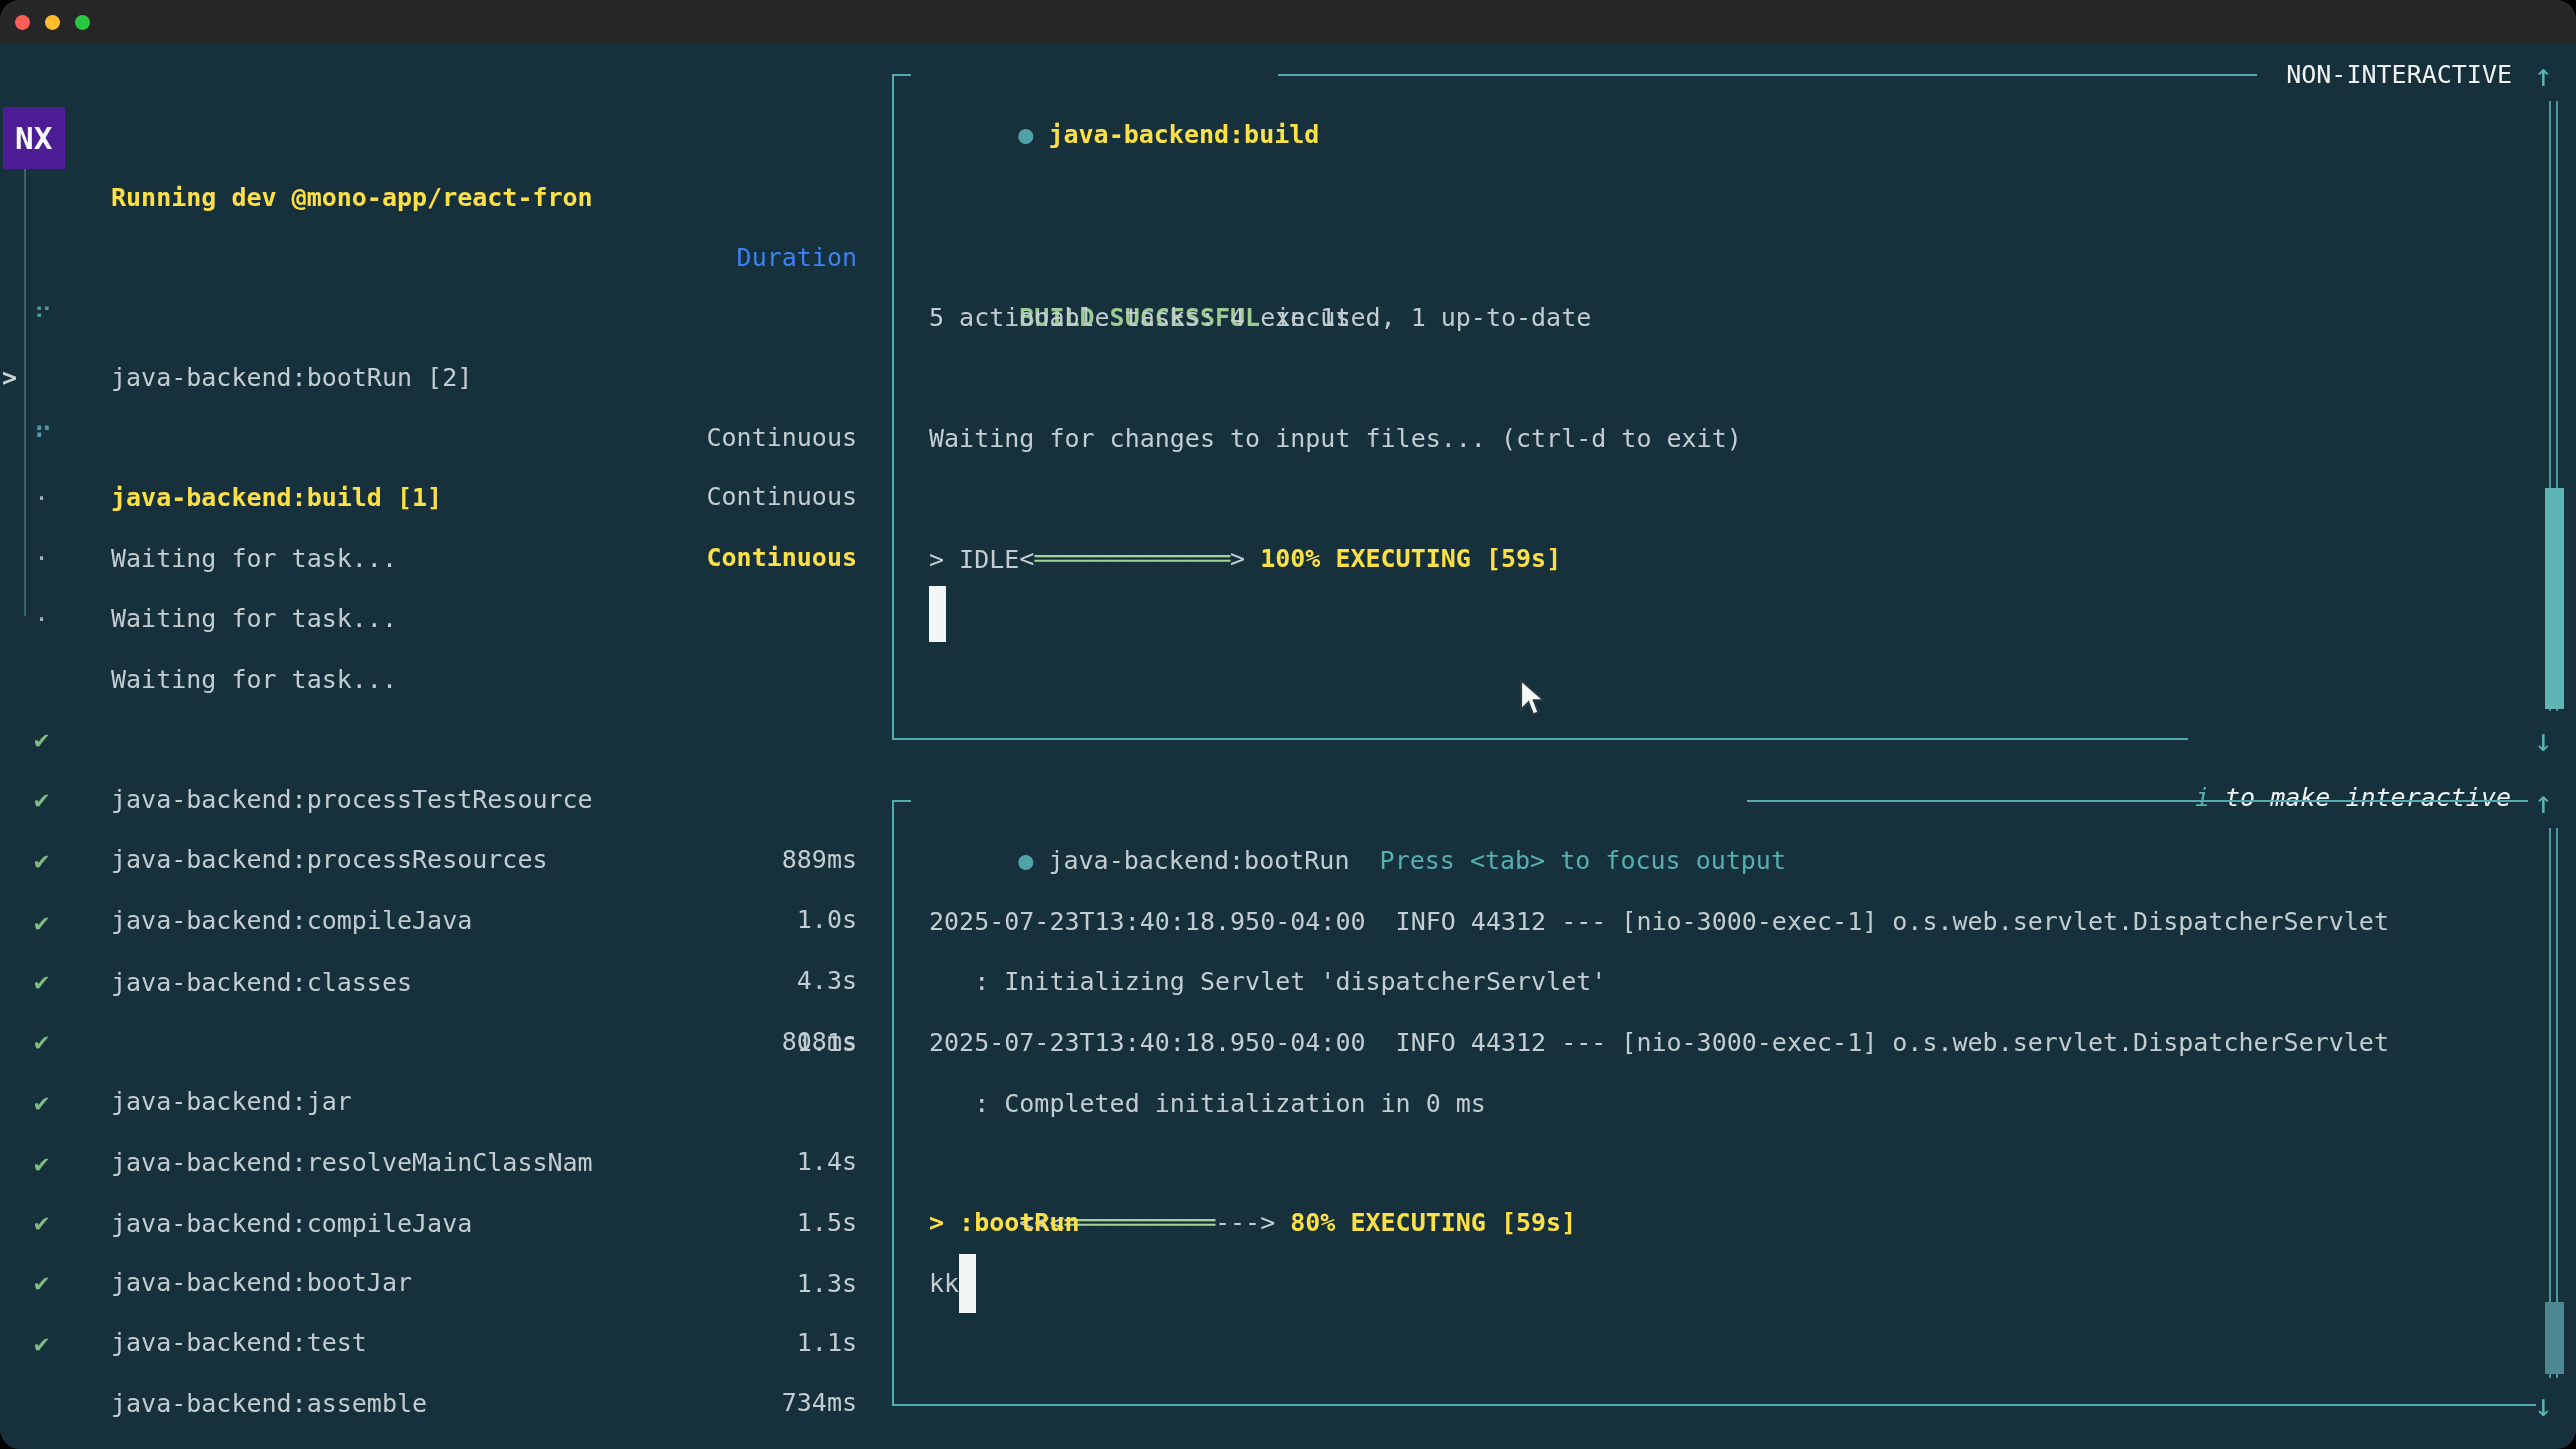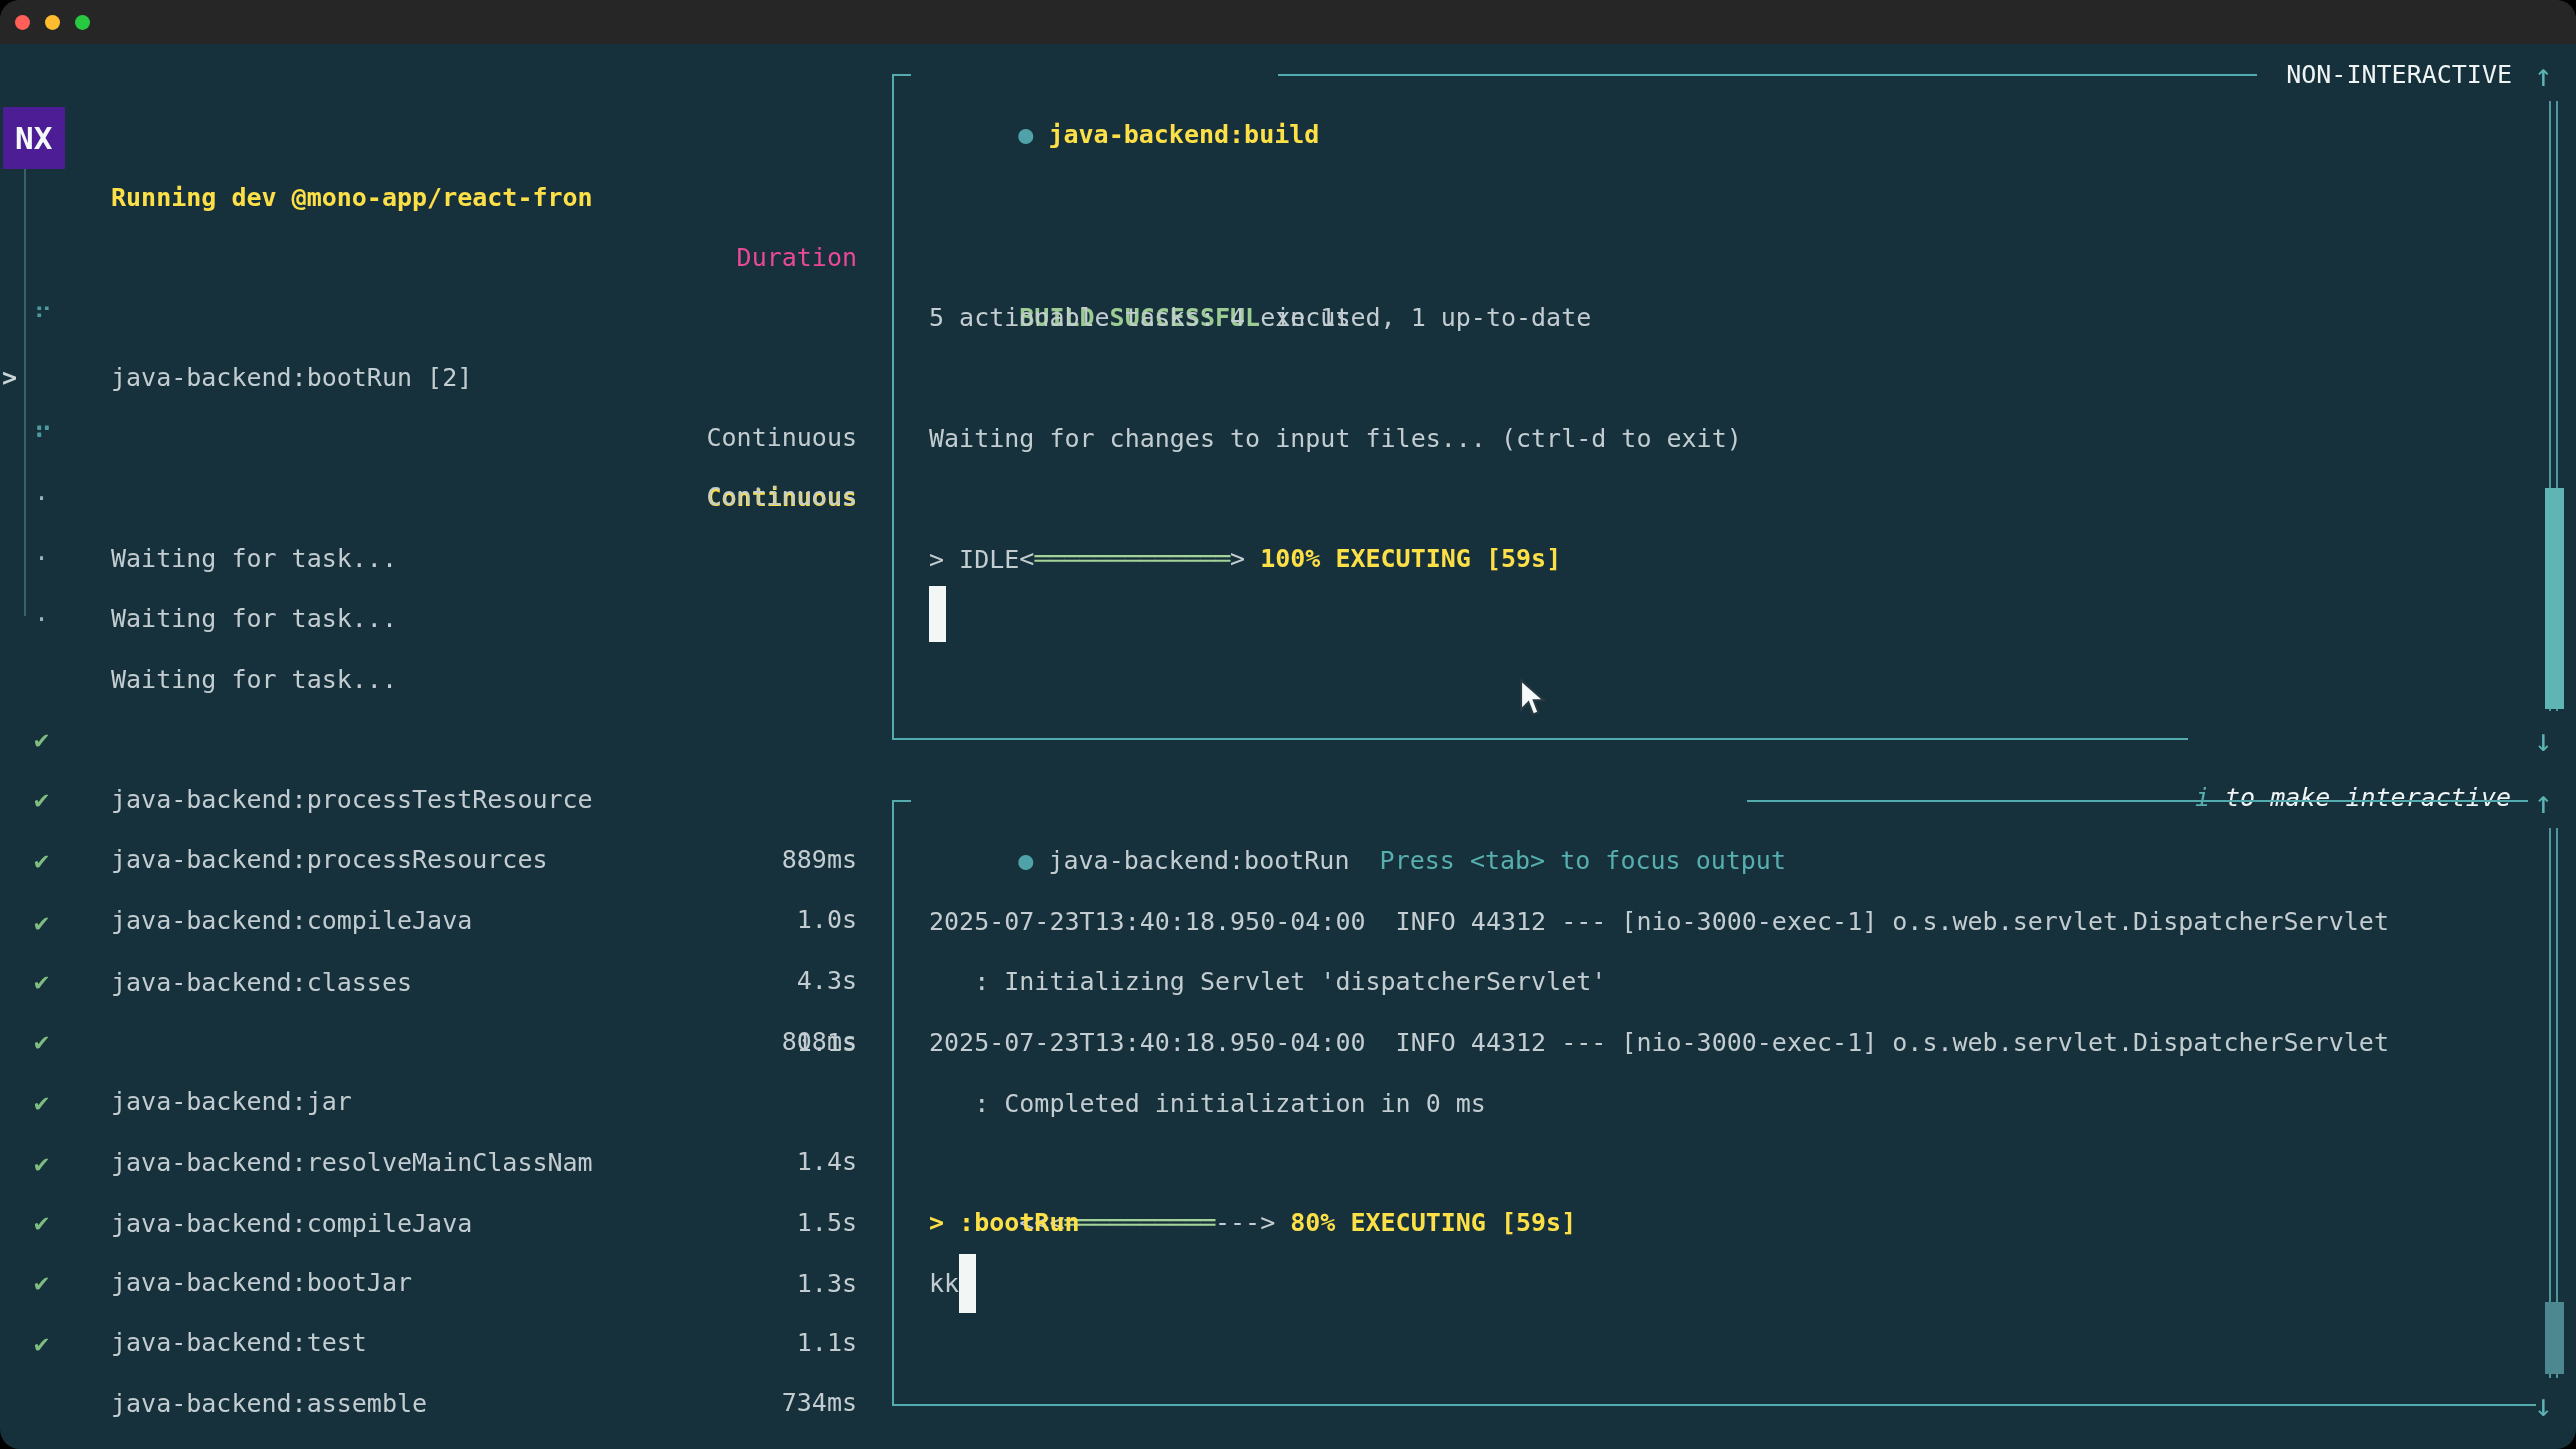--- a/index.html
+++ b/index.html
@@ -16,21 +16,21 @@
   .titlebar { position:absolute; top:0; left:0; width:100%; height:44px; background:#262626; }
   .tl { position:absolute; top:14.8px; width:14.8px; height:14.8px; border-radius:50%; }
   .tl-close { left:14.8px;  background:#FF5F57; }
   .tl-min   { left:45px;  background:#FEBC2E; }
   .tl-max   { left:75px; background:#28C840; }
 
   .line { position:absolute; height:60px; line-height:60px; white-space:pre; }
   .b      { font-weight:bold; color:#fde047; }
   .teal   { color:#57AFB0; }
   .tealdim{ color:#4E99A0; }
-  .muted  { color:#ec4899; }
+  .muted  { color:#3b82f6; }
   .green  { color:#9CCB93; font-weight:bold; }
   .barchar{ color:#A5D297; font-weight:bold; }
   .check  { color:#7FBC80; }
   .dim    { color:#9FB0B5; }
   .white  { color:#EFF4F5; }
 
   
   .lp-icon  { position:absolute; left:34px; }
   .lp-name  { position:absolute; left:111px; white-space:pre; }
   .lp-right { position:absolute; right:35px; white-space:pre; }
@@ -80,20 +80,21 @@
     </div>
 
     <div class="line" style="top:228px; left:0; width:892px;">
       <span class="lp-icon tealdim">⠋</span>
       <span class="lp-name">java-backend:bootRun [2]</span>
       <span class="lp-right">Continuous</span>
     </div>
     <div class="line" style="top:288px; left:0; width:892px;">
       <span class="selector">&gt;</span>
       <span class="lp-icon tealdim">⠋</span>
+      <span class="lp-name b">java-backend:build [1]</span>
       <span class="lp-right b">Continuous</span>
     </div>
     <div class="line" style="top:347px; left:0; width:892px;">
       <span class="lp-icon tealdim">⠋</span>
       <span class="lp-right">Continuous</span>
     </div>
 
     <div class="line" style="top:409px; left:0; width:892px;">
       <span class="lp-icon dim">·</span>
       <span class="lp-name">Waiting for task...</span>

